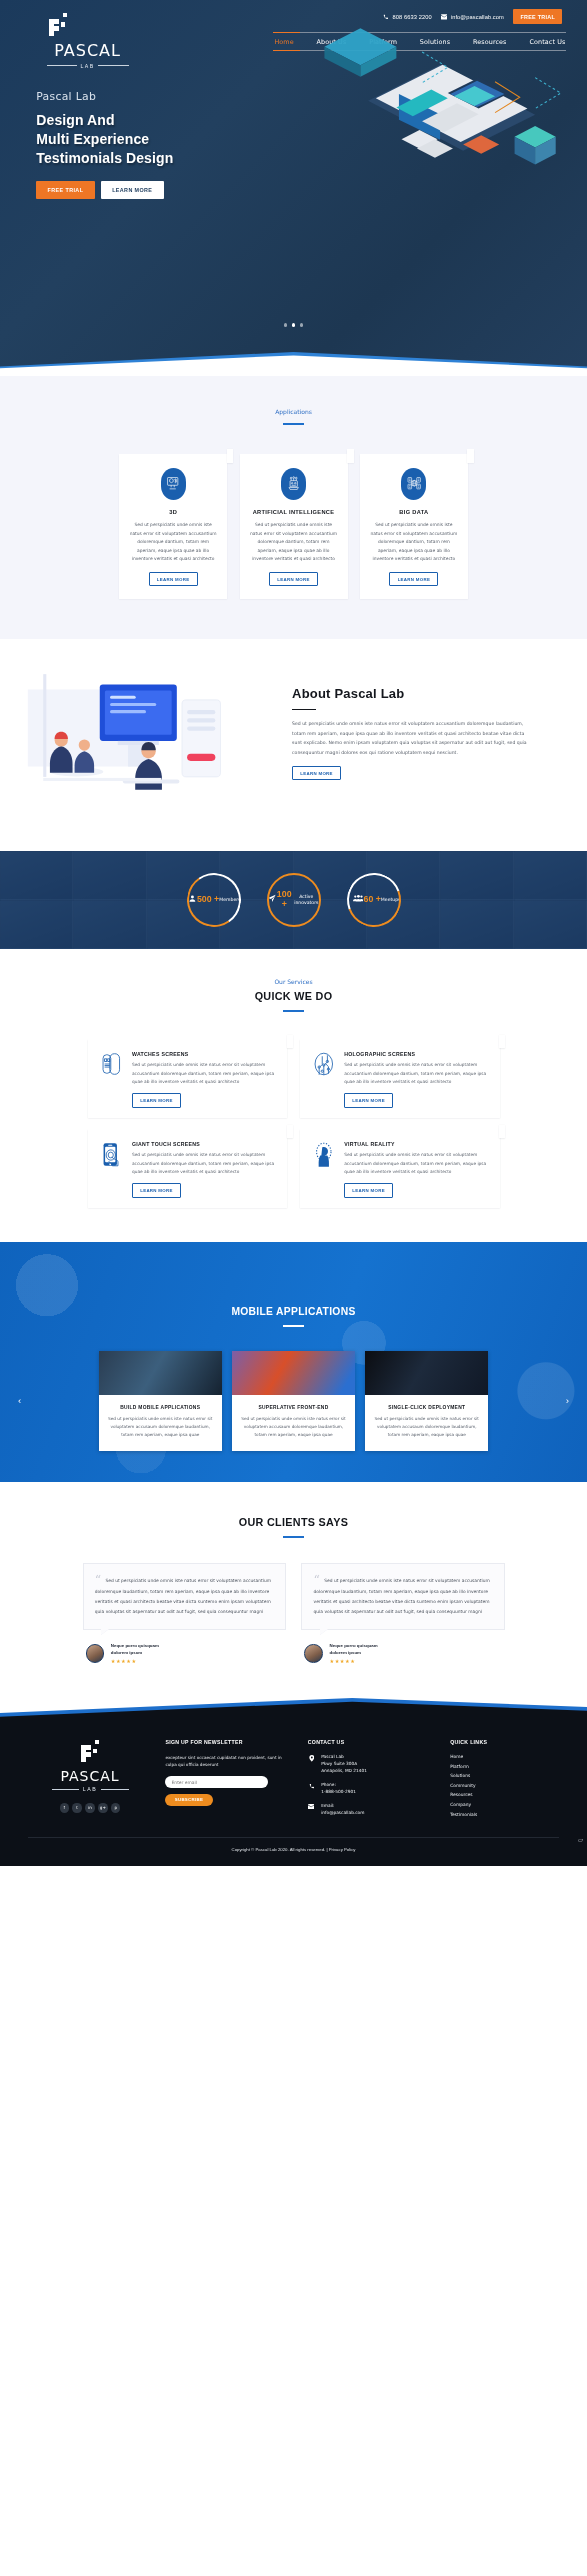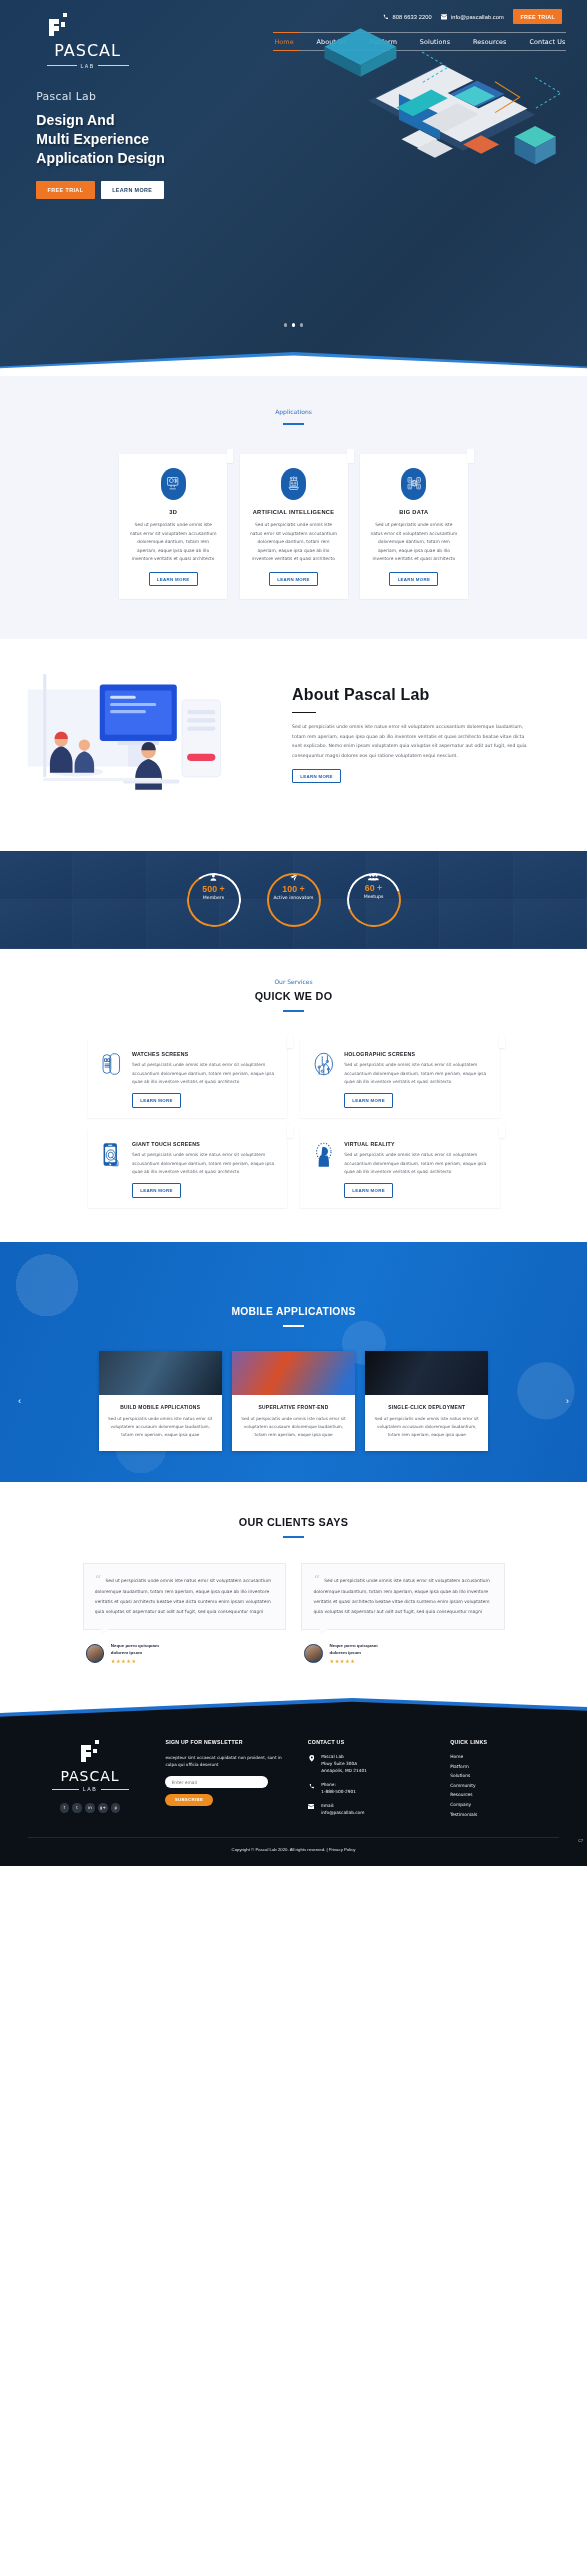--- a/index.html
+++ b/index.html
@@ -128,38 +128,38 @@
   .lm-btn {
     display:block; margin:8.2px auto 0; background:transparent; border:0.5px solid #1a5fae;
     color:#1a5fae; font-size:4.4px; font-weight:700; letter-spacing:0.3px; padding:3.6px 7.2px;
     border-radius:1px; cursor:pointer; font-family:"Liberation Sans", sans-serif;
   }
 
   
   .about { background:#fff; padding:30px 0 31px; display:flex; }
   .about-art { width:289px; padding-left:12.4px; }
   .about-copy { width:268px; padding:17.5px 25px 0 3.1px; }
-  .about-copy h2 { font-size:16px; font-weight:700; color:#14171d; letter-spacing:0.2px; }
+  .about-copy h2 { font-size:13px; font-weight:700; color:#14171d; letter-spacing:0.2px; }
   .about-rule { width:24px; height:1.5px; background:#14171d; margin:7.2px 0 9.3px; }
   .about-copy p { font-size:4.6px; line-height:2.05; color:#555c67; font-family:"DejaVu Sans", sans-serif; }
   .about-copy .lm-btn { margin:9.3px 0 0; }
 
   
   .stats {
     position:relative; height:98px; background:#1b3a63; overflow:hidden;
     display:flex; align-items:center; justify-content:center; gap:26px;
   }
   .stats .tile-grid {
     position:absolute; inset:0; display:grid; grid-template-columns:repeat(8,1fr); grid-template-rows:repeat(2,1fr);
     opacity:.30;
   }
   .stats .tile-grid div { background:linear-gradient(160deg,#34577f,#1d3a5f); border:0.5px solid rgba(255,255,255,.05); }
   .stat {
     position:relative; z-index:2; width:54px; height:54px; border-radius:50%;
-    display:flex; flex-direction:column; align-items:center; justify-content:flex-start; text-align:center;
+    display:flex; flex-direction:row; align-items:center; justify-content:flex-end; text-align:center;
   }
   .ring { position:absolute; inset:0; border-radius:50%; border:2.1px solid #fff; }
   .ring.orange { border-color:#ee8c1f; }
   .ring.half-o { border-color:#fff; border-left-color:#ee8c1f; border-bottom-color:#ee8c1f; transform:rotate(10deg); }
   .ring.half-w { border-color:#ee8c1f; border-top-color:#fff; border-left-color:#fff; transform:rotate(25deg); }
   .stat .ico { color:#fff; margin-bottom:1px; }
   .stat .num { color:#ee8c1f; font-size:8.8px; font-weight:700; line-height:1.1; }
   .stat .lbl { color:#fff; font-size:4.6px; line-height:1.25; margin-top:0.5px; font-family:"DejaVu Sans", sans-serif;}
 
   
@@ -325,21 +325,21 @@
         </div>
       </div>
     </div>
 
     <div class="hero-body">
       <div class="hero-copy">
         <div class="hero-kicker">Pascal Lab</div>
         <div class="hero-title">
           <div>Design And</div>
           <div>Multi Experience</div>
-          <div>Application Design</div>
+          <div>Testimonials Design</div>
         </div>
         <div class="hero-btns">
           <button class="hbtn orange">FREE TRIAL</button>
           <button class="hbtn white">LEARN MORE</button>
         </div>
       </div>
     </div>
 
     <div class="hero-art">
       <svg width="289" height="185" viewBox="0 0 560 360">

